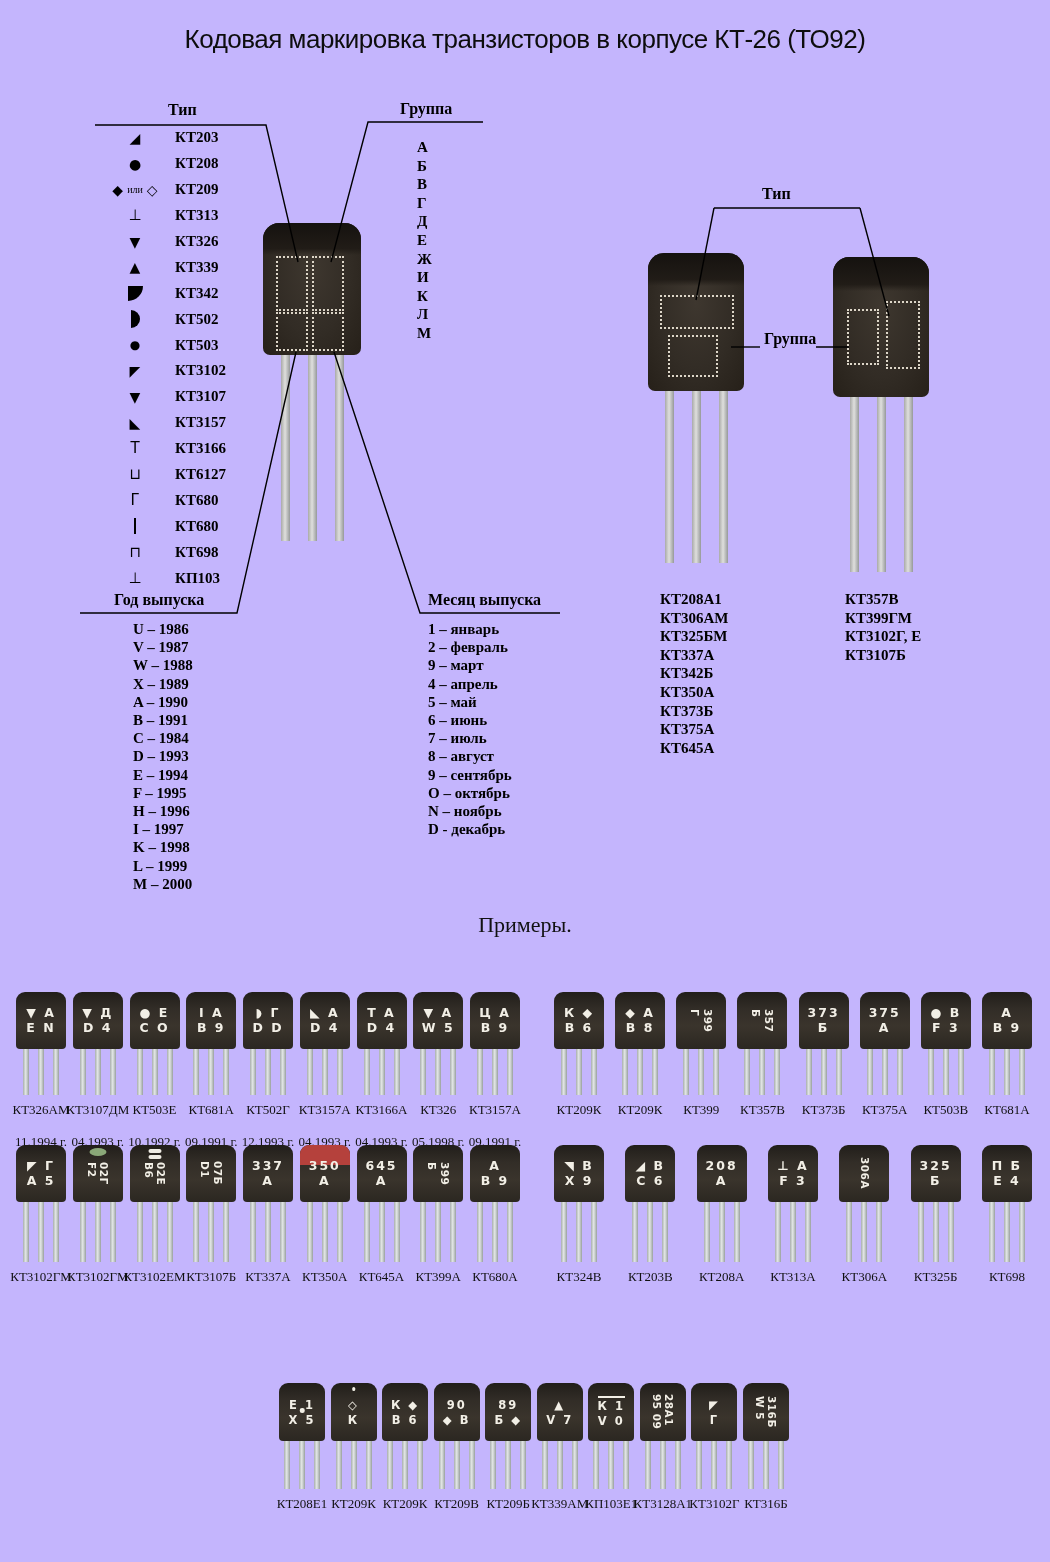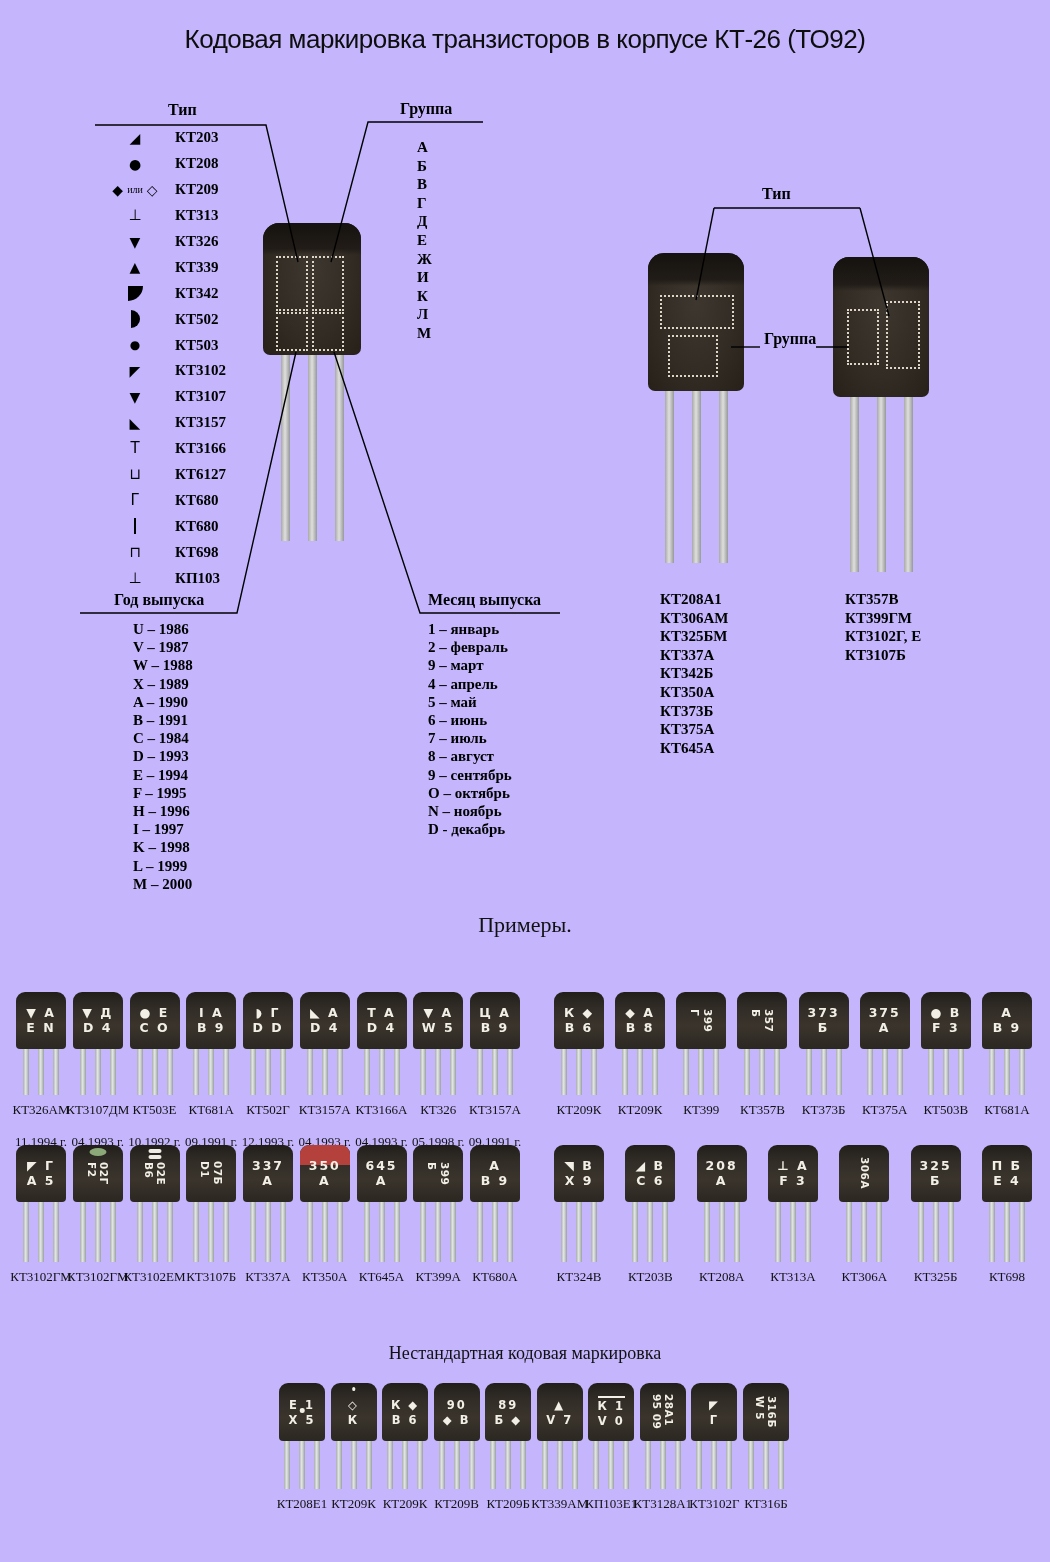--- a/index.html
+++ b/index.html
@@ -750,21 +750,20 @@
         </div>
         <div class="exlegs">
           <div class="exleg"></div>
           <div class="exleg"></div>
           <div class="exleg"></div>
         </div>
         <div class="excap">КТ698</div>
       </div>
     </div>
 
-  <div class="hx h-ns">Нестандартная кодовая маркировка</div>
   <div id="rowNS" class="exrow">
       <div class="ex">
         <div class="exbody sp-dot">
           <div class="mline">Е 1</div>
           <div class="mline">Х 5</div>
         </div>
         <div class="exlegs">
           <div class="exleg"></div>
           <div class="exleg"></div>
           <div class="exleg"></div>

